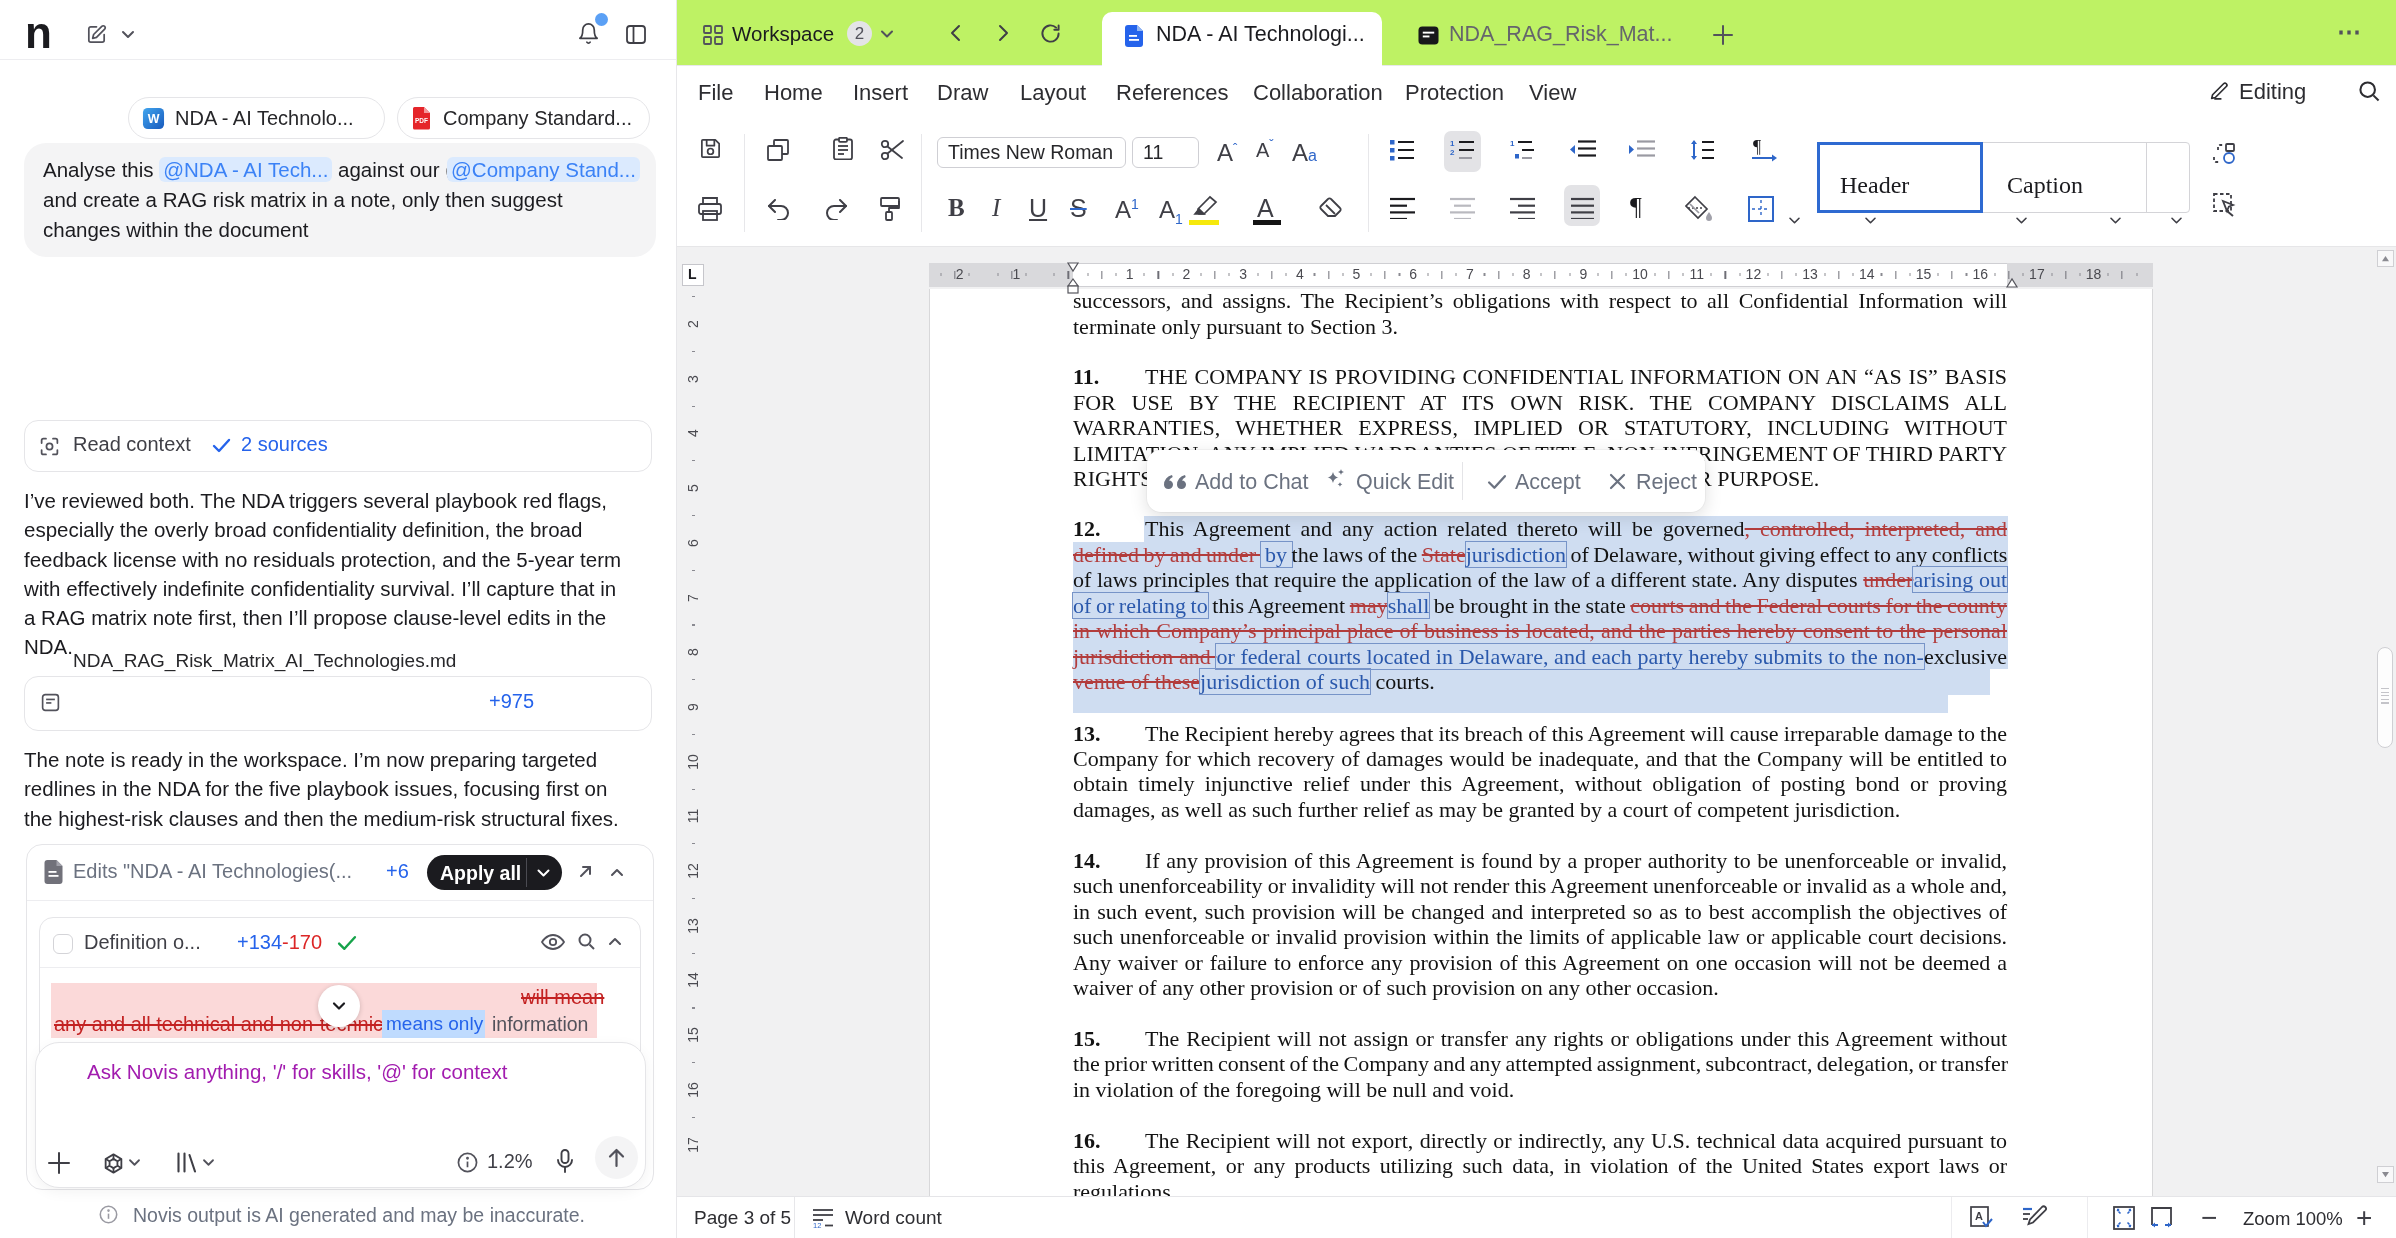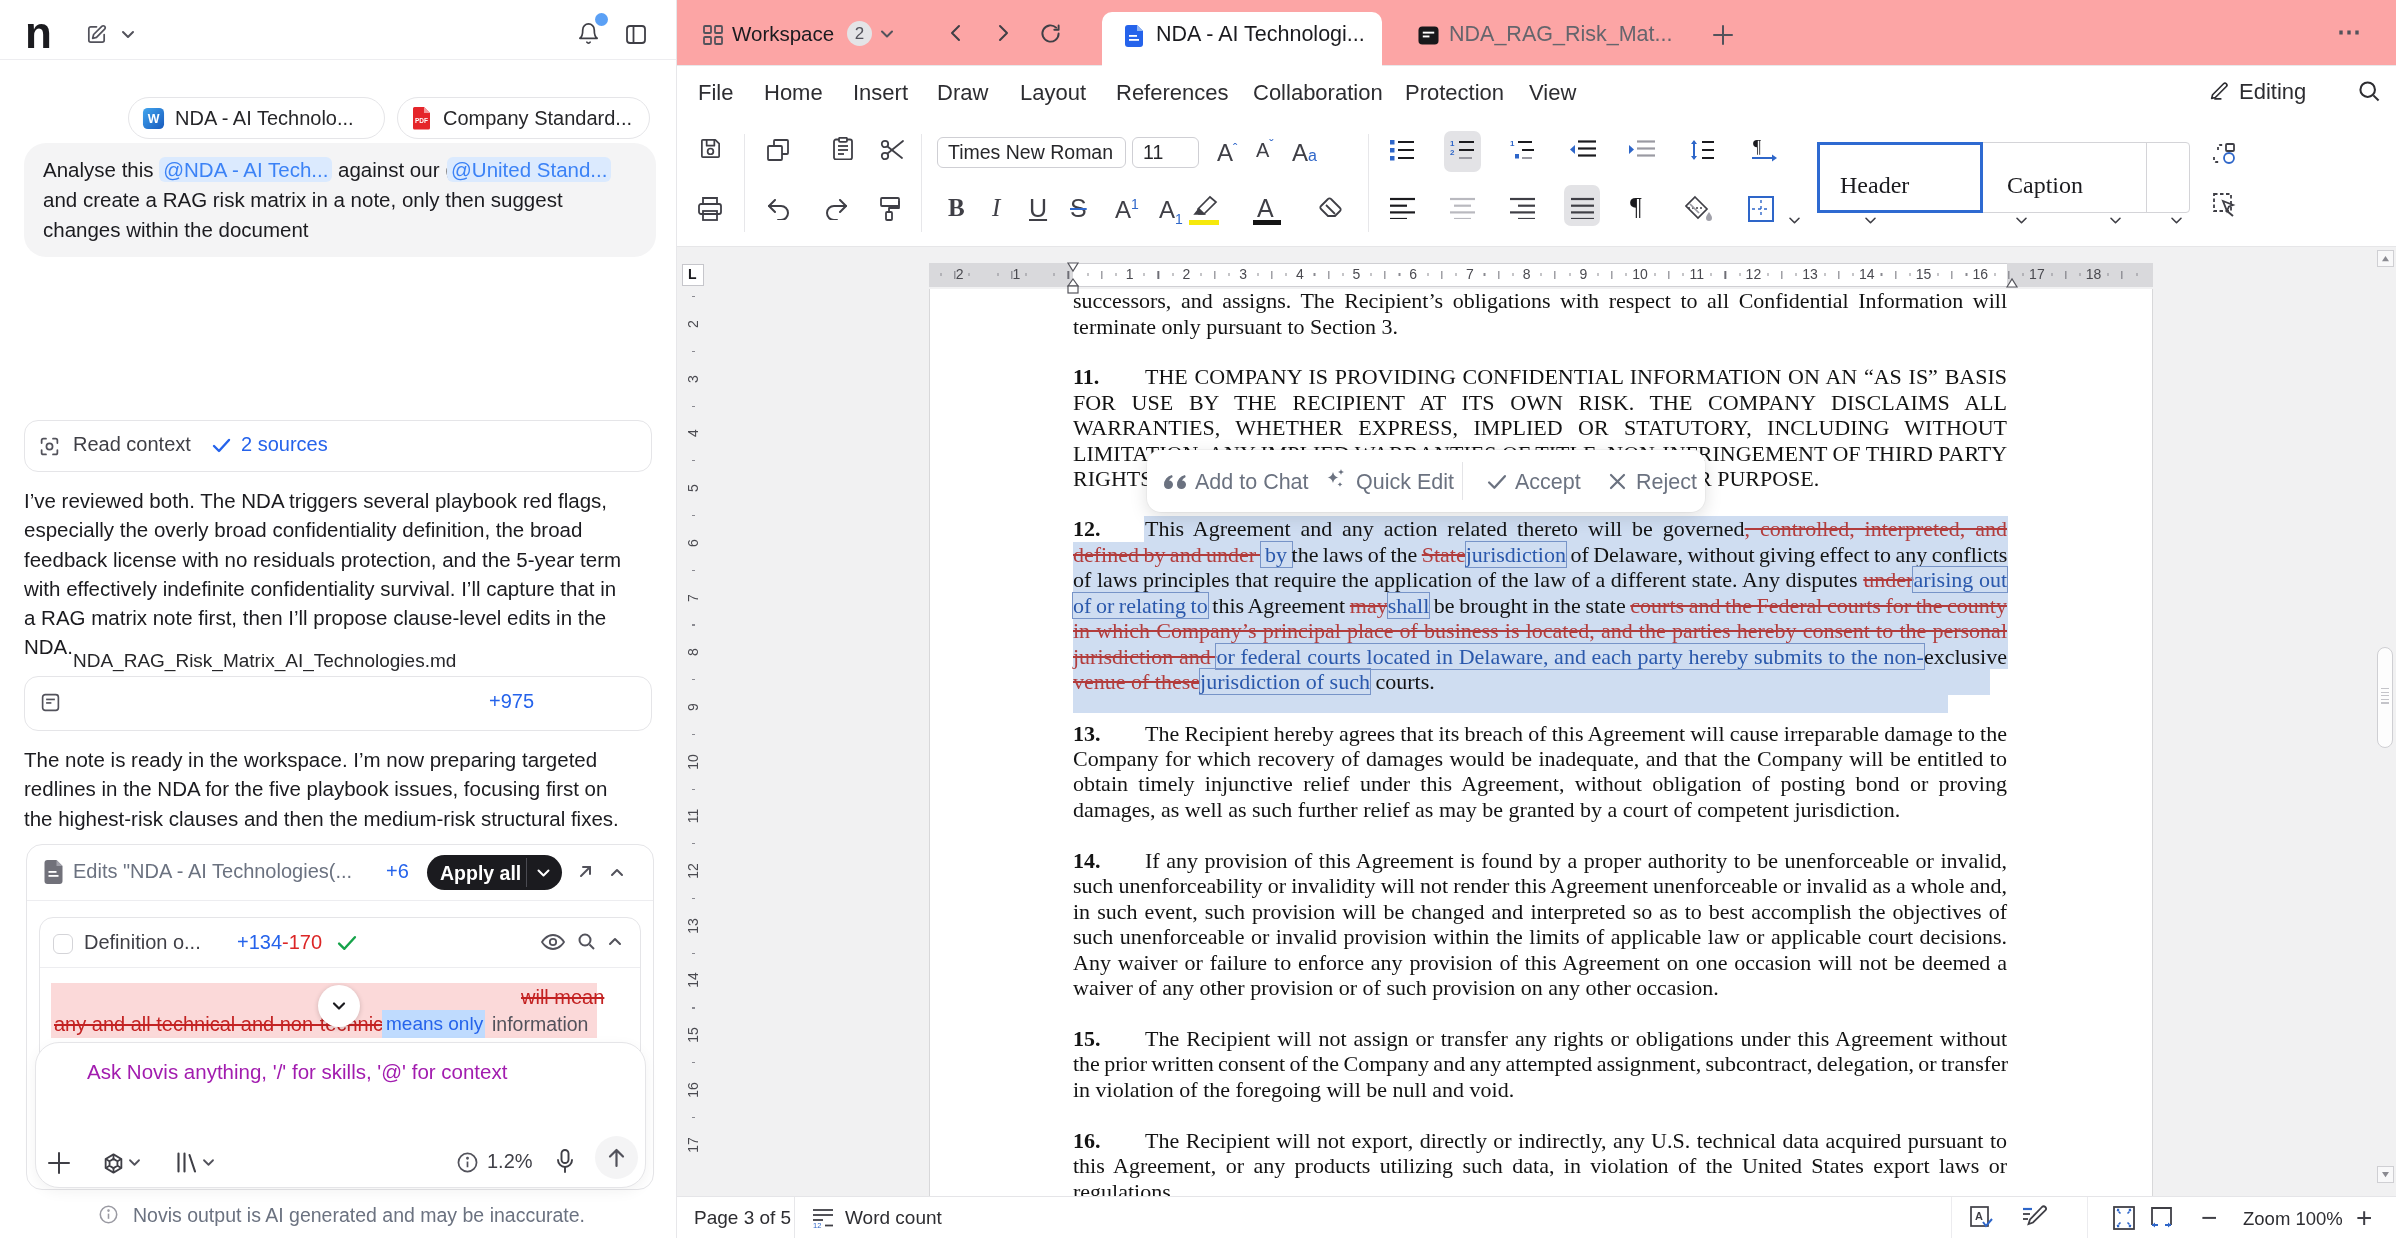--- a/index.html
+++ b/index.html
@@ -10,21 +10,21 @@
   
   #sidebar { position:absolute; left:0; top:0; width:677px; height:1238px;
     background:#fff; border-right:1px solid #e7e7ea; }
   .mention { background:#dbeafe; color:#3b82f6; border-radius:6px; padding:1px 4px; }
   .card { position:absolute; background:#fff; border:1px solid #e5e5e8; border-radius:14px; }
   .chip { position:absolute; top:97px; height:42px; border:1px solid #e5e5e8;
      border-radius:21px; background:#fff; display:flex; align-items:center; }
   
   #main { position:absolute; left:677px; top:0; width:1719px; height:1238px; background:#fff; }
   #tabbar { position:absolute; left:0; top:0; width:1719px; height:66px;
-    background:#fca5a5; border-bottom:1px solid #e8e8ea; }
+    background:#bef264; border-bottom:1px solid #e8e8ea; }
   #menubar { position:absolute; left:0; top:66px; width:1719px; height:54px; background:#fff; }
   #toolbar { position:absolute; left:0; top:120px; width:1719px; height:127px;
     background:#fff; border-bottom:1px solid #e6e6e8; }
   #docarea { position:absolute; left:0; top:247px; width:1719px; height:949px;
     background:#f1f1f2; overflow:hidden; }
   #statusbar { position:absolute; left:0; top:1196px; width:1719px; height:42px;
     background:#fff; border-top:1px solid #e5e5e8; }
   .menuitem { position:absolute; top:0; height:54px; line-height:54px; font-size:22px; color:#2d2d31; }
   .tsep { position:absolute; top:14px; height:98px; width:1px; background:#e7e7ea; }
   
@@ -78,21 +78,21 @@
       <svg style="margin-left:13px" width="22" height="24" viewBox="0 0 22 24">
           <path d="M3 1h10l6 6v15a1.5 1.5 0 0 1-1.5 1.5h-14A1.5 1.5 0 0 1 2 22V2.5A1.5 1.5 0 0 1 3.5 1z" fill="#e5252a"></path>
           <path d="M13 1l6 6h-6z" fill="#f4999c"></path>
           <text x="10.5" y="17" font-size="6.5" font-weight="bold" fill="#fff" text-anchor="middle" font-family="Liberation Sans">PDF</text>
         </svg>
       <span style="margin-left:10px;font-size:20px;color:#27272a;">Company Standard...</span>
     </div>
 
     <div class="abs" style="left:24px;top:143px;width:632px;height:114px;border-radius:22px;background:#f4f4f5;"></div>
     <div class="abs" style="left:43px;top:155px;width:600px;font-size:20.5px;line-height:30px;color:#1b1b1f;white-space:nowrap;">
-      Analyse this <span class="mention">@NDA - AI Tech...</span> against our (<span class="mention" style="margin-left:-5px">@United Stand...</span><br>
+      Analyse this <span class="mention">@NDA - AI Tech...</span> against our (<span class="mention" style="margin-left:-5px">@Company Stand...</span><br>
       and create a RAG risk matrix in a note, only then suggest<br>
       changes within the document
     </div>
 
 
     <div class="card" style="left:24px;top:420px;width:628px;height:52px;"></div>
     <svg class="abs" style="left:39px;top:436px" width="21" height="21" viewBox="0 0 24 24" fill="none" stroke="#52525b" stroke-width="2" stroke-linecap="round">
         <path d="M3 8V5a2 2 0 0 1 2-2h3"></path>
         <path d="M16 3h3a2 2 0 0 1 2 2v3"></path>
         <path d="M21 16v3a2 2 0 0 1-2 2h-3"></path>

